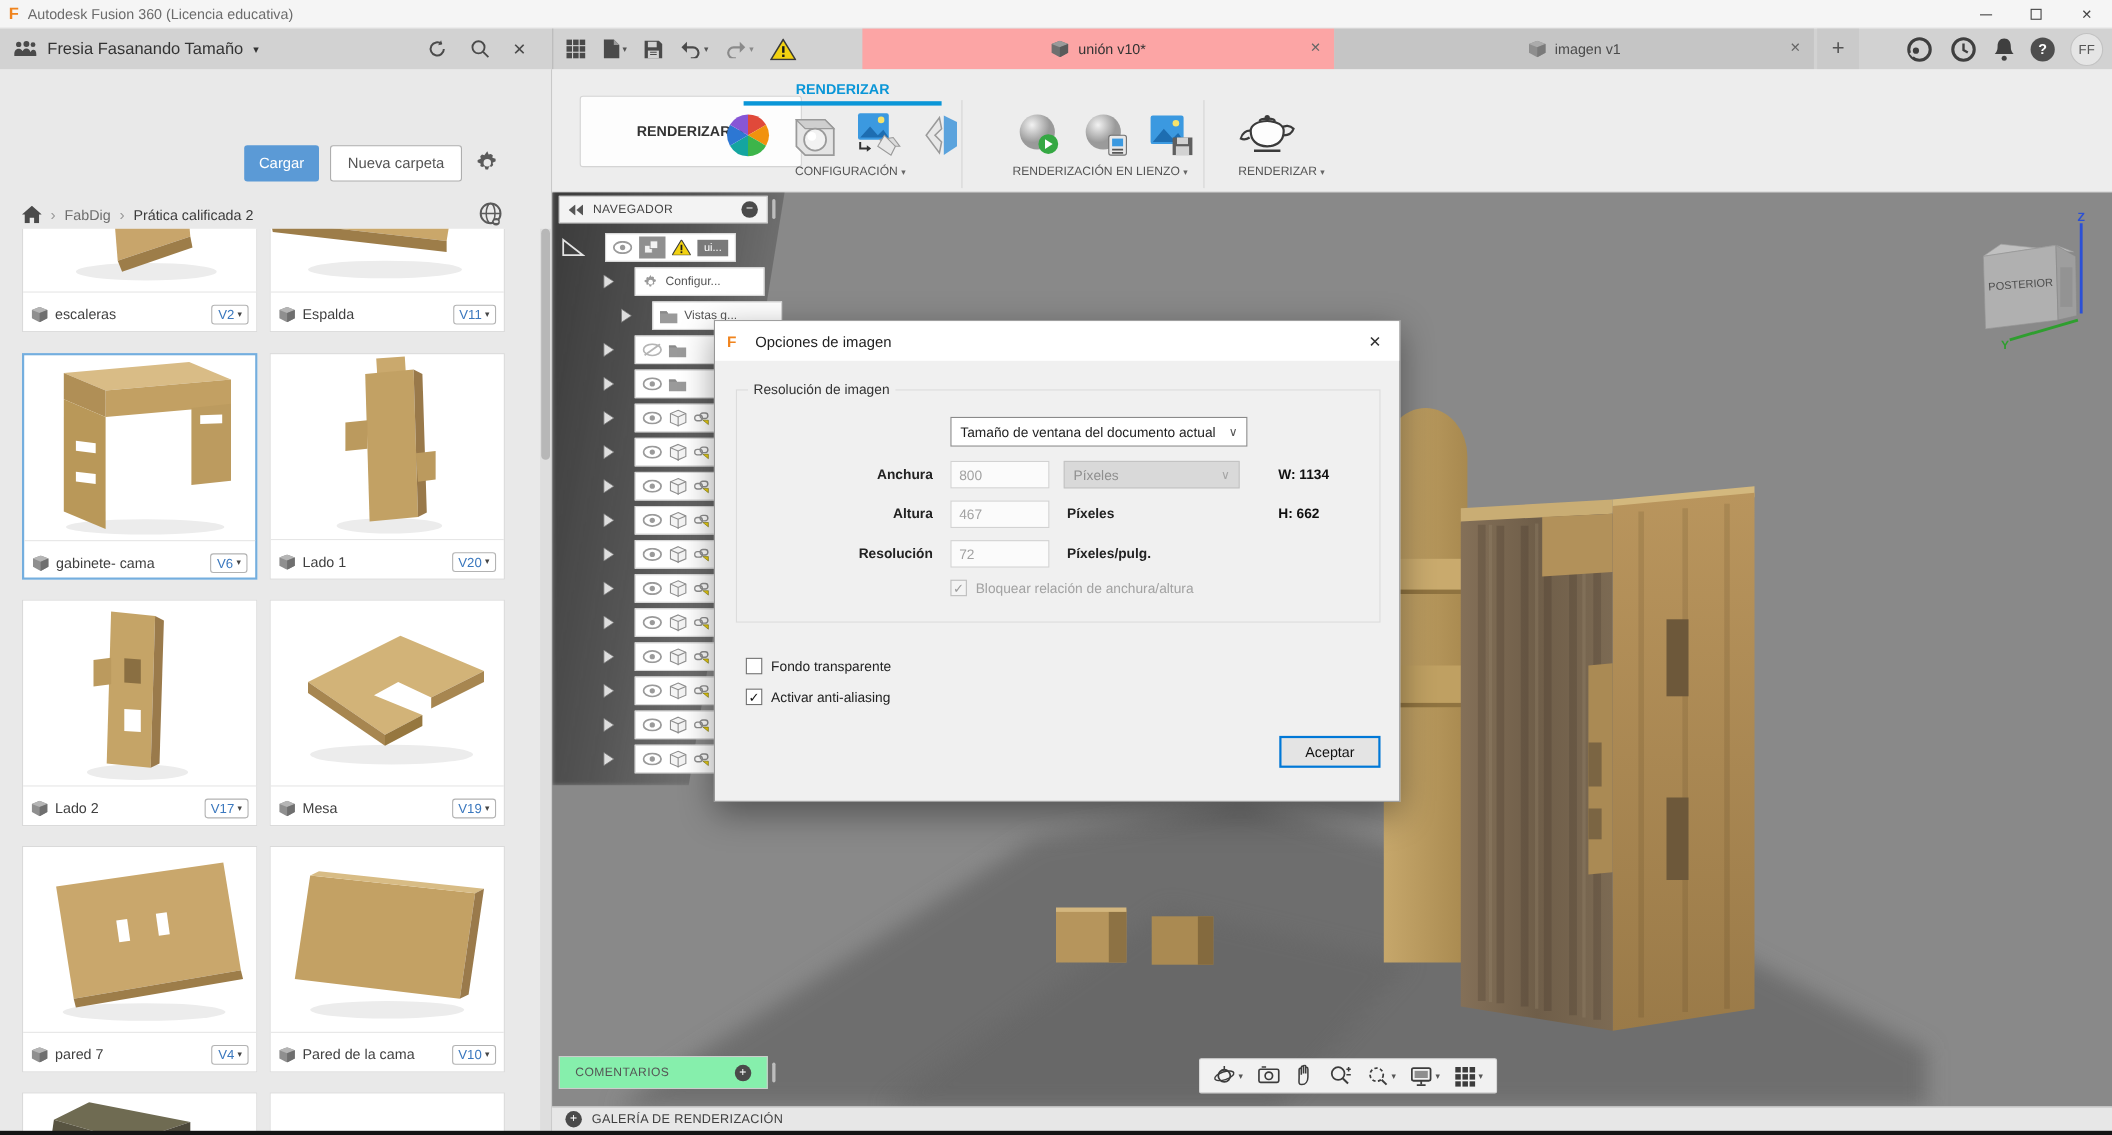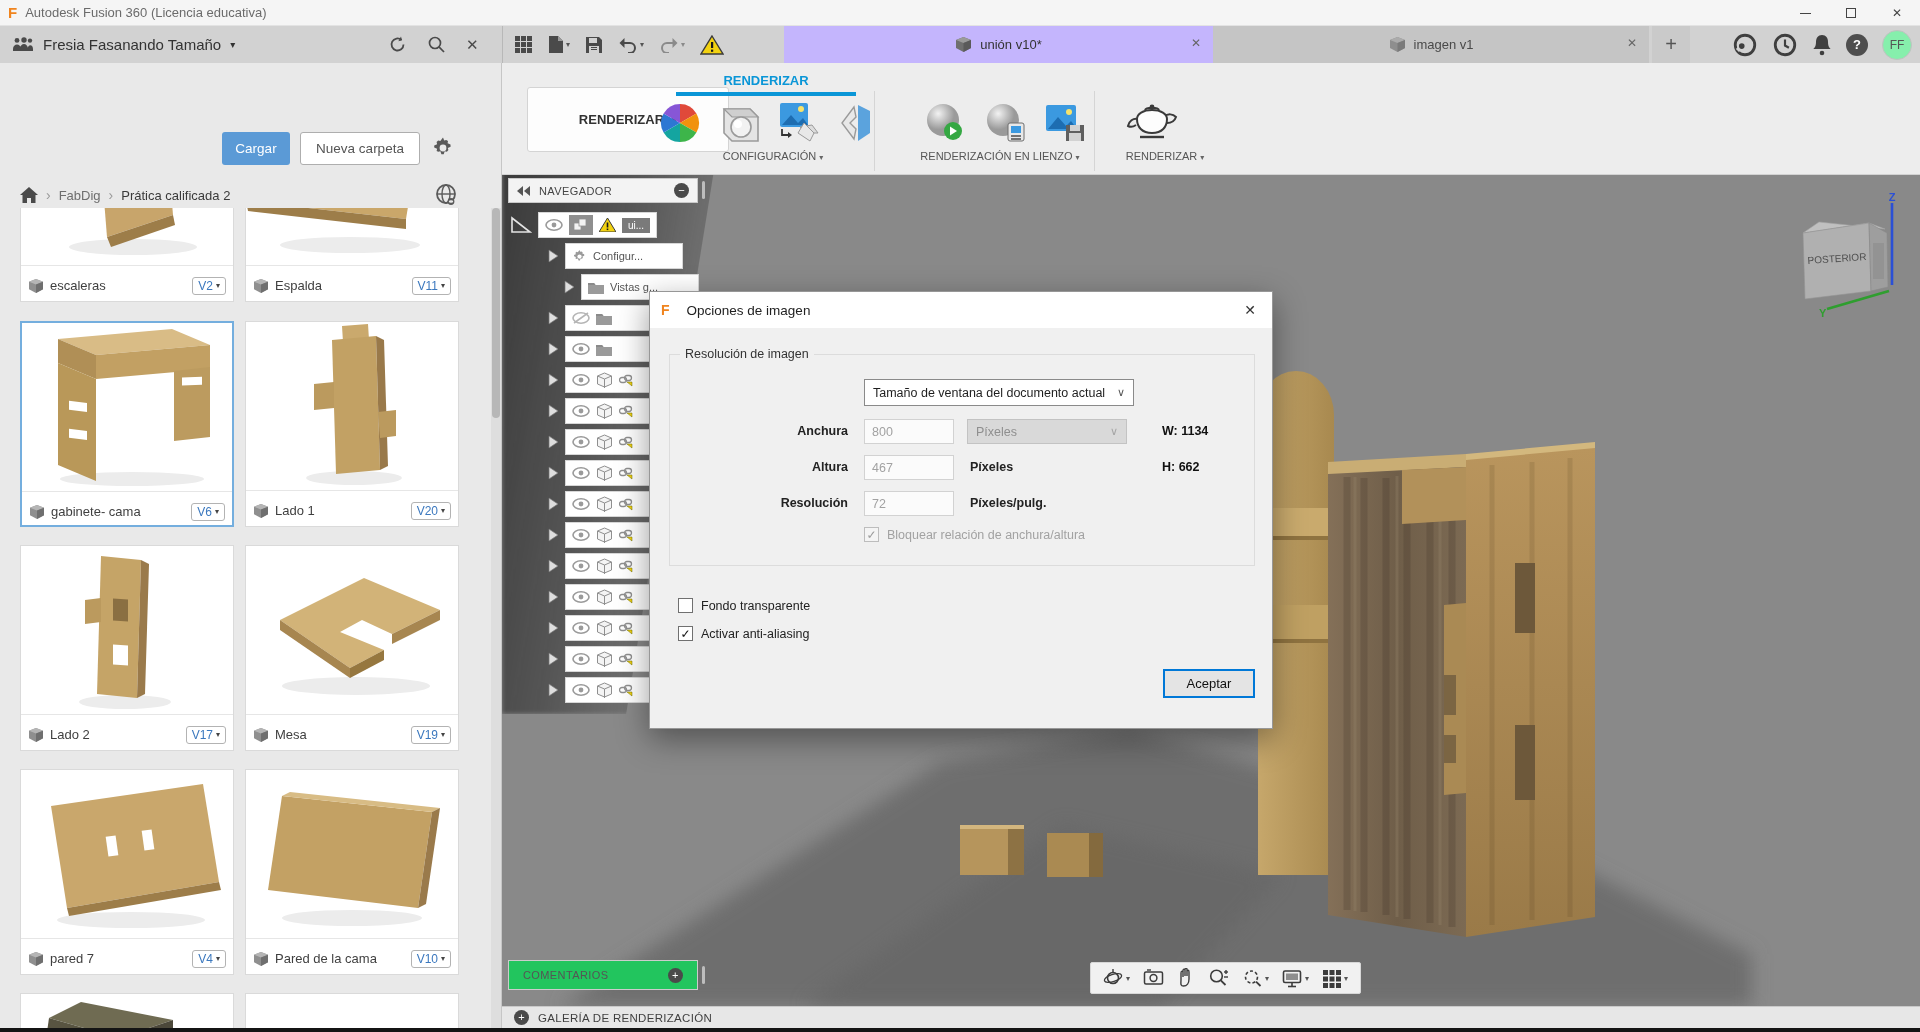--- a/index.html
+++ b/index.html
@@ -16,27 +16,27 @@
 .winbtn{width:46px;height:26px;display:flex;align-items:center;justify-content:center;color:#444;font-size:12px}
 .minglyph{width:11px;border-bottom:1px solid #444}
 .maxglyph{width:10px;height:10px;border:1px solid #444}
 
 .appbar{position:absolute;left:0;top:26px;width:1920px;height:37px;background:#d2d2d2}
 .appbar .cluster{position:absolute;top:0;height:37px;display:flex;align-items:center;gap:16px}
 .username{font-size:15px;color:#333}
 .chev{font-size:10px;color:#333}
 .vdiv{position:absolute;left:502px;top:0;width:1px;height:37px;background:#b8b8b8}
 .doctab{position:absolute;top:0;height:37px;display:flex;align-items:center;justify-content:center;gap:8px;font-size:13px}
-.doctab.active{background:#c4b5fd;color:#333}
+.doctab.active{background:#fca5a5;color:#333}
 .doctab.inactive{background:#c5c5c5;color:#4a4a4a}
 .tabclose{position:absolute;right:12px;top:10px;font-size:12px;color:#666;cursor:default}
 .addtab{position:absolute;left:1652px;top:0;width:38px;height:37px;background:#cacaca;color:#555;
   font-size:20px;display:flex;align-items:center;justify-content:center}
 .roundicon{width:26px;height:26px;border-radius:50%;display:flex;align-items:center;justify-content:center}
-.avatar{width:30px;height:30px;border-radius:50%;background:#86efac;color:#555;font-size:12px;
+.avatar{width:30px;height:30px;border-radius:50%;background:#e5e5e5;color:#555;font-size:12px;
   display:flex;align-items:center;justify-content:center;border:1px solid #c2c2c2}
 .helpcircle{background:#4e4e4e;color:#fff;width:22px;height:22px;border-radius:50%;
   display:flex;align-items:center;justify-content:center;font-size:13px;font-weight:700}
 
 .leftpanel{position:absolute;left:0;top:63px;width:502px;height:969px;background:#e9e9e9;border-right:1px solid #c6c6c6}
 .lp-tabs{position:absolute;left:18px;top:23px;width:438px;height:34px;border:1px solid #9a9a9a;border-radius:2px;display:flex;background:#e4e4e4}
 .lp-tab{flex:1;display:flex;align-items:center;justify-content:center;font-size:13.5px;color:#4c4c4c}
 .lp-tab.active{background:#fff}
 .lp-tab.inactive{background:#e4e4e4;border-left:1px solid #9a9a9a}
 .btn-blue{position:absolute;left:222px;top:69px;width:68px;height:33px;background:#5b9ad6;color:#fff;
@@ -70,29 +70,29 @@
 .rlabel .chev{font-size:8px;color:#666}
 
 .viewport{position:absolute;left:502px;top:175px;width:1418px;height:831px;background:#898989;overflow:hidden}
 .navbackdrop{position:absolute;left:0;top:-17px;width:214px;height:556px;
   background:linear-gradient(100deg,rgba(38,38,38,.8) 0%,rgba(44,44,44,.55) 45%,rgba(70,70,70,0) 96%);
   clip-path:polygon(0 0,100% 0,58% 100%,0 100%);filter:blur(2px)}
 .navheader{position:absolute;left:6px;top:3px;width:190px;height:25px;background:#f3f3f3;border:1px solid #c9c9c9;
   display:flex;align-items:center;gap:8px;padding:0 8px;font-size:11px;color:#444}
 .navtitle{flex:1;letter-spacing:.4px}
 .handlebar{position:absolute;width:3px;height:18px;background:#bdbdbd;border-radius:2px}
-.ntrow{position:absolute;display:flex;align-items:center;gap:6px}
+.ntrow{position:absolute;display:flex;align-items:center;gap:18px}
 .ntchip{background:#fff;border:1px solid #d7d7d7;height:26px;display:flex;align-items:center;gap:6px;padding:0 6px}
 .ntlabel{font-size:11px;color:#555;white-space:nowrap}
 .rootlabel{background:#7a7a7a;color:#fff;font-size:10px;padding:2px 6px;white-space:nowrap}
 .cubetile{width:24px;height:20px;background:#8f8f8f;display:flex;align-items:center;justify-content:center}
 
 .viewcube{position:absolute;left:1291px;top:18px;width:112px;height:118px}
 
-.commentsbar{position:absolute;left:6px;top:785px;width:190px;height:30px;background:#22c55e;border:1px solid #cccccc;
+.commentsbar{position:absolute;left:6px;top:785px;width:190px;height:30px;background:#86efac;border:1px solid #cccccc;
   display:flex;align-items:center;gap:10px;padding:0 14px;font-size:11px;color:#555;letter-spacing:.4px}
 .circbtn{width:15px;height:15px;border-radius:50%;background:#4a4a4a;color:#fff;font-size:11px;line-height:1;
   display:flex;align-items:center;justify-content:center}
 .navtoolbar{position:absolute;left:588px;top:787px;height:32px;background:#f1f1f1;border:1px solid #d7d7d7;border-radius:2px;
   display:flex;align-items:center;gap:13px;padding:0 12px}
 .tbitem{display:flex;align-items:center;gap:2px}
 .tbchev{font-size:8px;color:#555}
 
 .gallerybar{position:absolute;left:502px;top:1006px;width:1418px;height:22px;background:#e7e7e7;border-top:1px solid #c9c9c9;
   display:flex;align-items:center;gap:9px;padding:0 12px;font-size:11.5px;color:#3f3f3f;letter-spacing:.3px}

